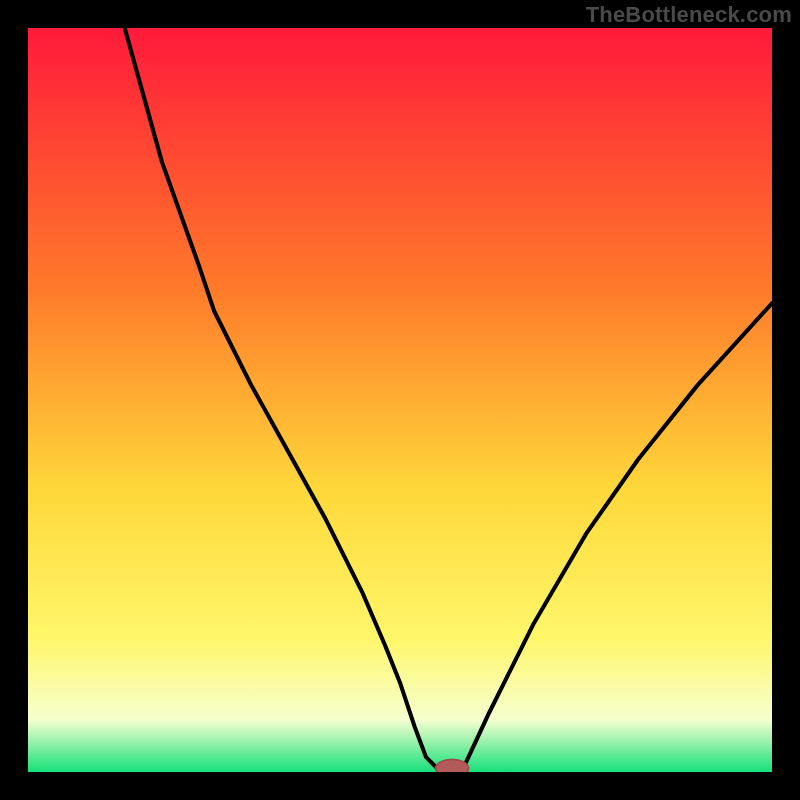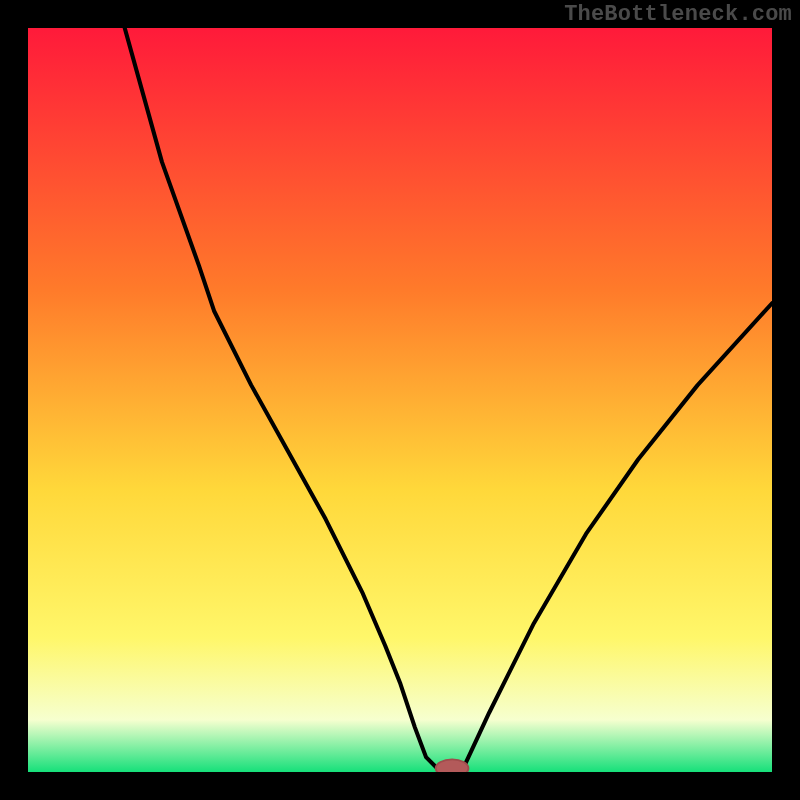--- a/index.html
+++ b/index.html
@@ -9,21 +9,20 @@
     height: 800px;
     background: #000;
     font-family: Arial, Helvetica, sans-serif;
     overflow: hidden;
   }
   .frame {
     position: relative;
     width: 800px;
     height: 614px;
     background: #000;
-    font-family: Liberation Mono, monospace;
   }
   .watermark {
     position: absolute;
     top: 2px;
     right: 8px;
     color: #4a4a4a;
     font-size: 22px;
     font-weight: 600;
     letter-spacing: 0.2px;
     user-select: none;

